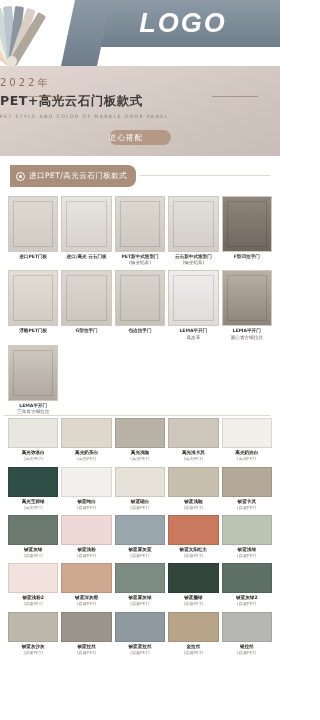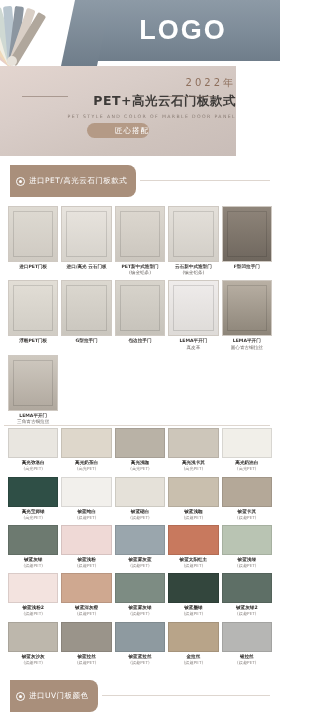--- a/index.html
+++ b/index.html
@@ -27,25 +27,26 @@
   }
   .fan {
     position: absolute;
     left: 0; top: 0;
     width: 108px; height: 66px;
     overflow: hidden;
   }
   .logo-band {
     position: absolute;
     left: 86px; top: 0;
-    width: 194px; height: 61px;
+    width: 194px; height: 47px;
     background: linear-gradient(180deg,#8d9aa6 0%, #7d8b98 55%, #6f7d8a 100%);
     display: flex;
     align-items: center;
     justify-content: center;
+    font-style: italic;
   }
   .logo-band:before{
     content:"";
     position:absolute;
     left:-18px; top:0;
     width:36px; height:66px;
     background: linear-gradient(180deg,#8d9aa6 0%, #6f7d8a 100%);
     transform: skewX(-12deg);
   }
   .logo-text {
@@ -53,25 +54,25 @@
     color: #ffffff;
     font-size: 27px;
     font-weight: bold;
     letter-spacing: 2px;
     font-family: "Liberation Sans", sans-serif;
   }
 
   
   .hero {
     position: relative;
-    width: 236px;
+    width: 280px;
     height: 90px;
     background: linear-gradient(160deg,#e3d5cf 0%, #d9cdc8 35%, #cfc3bd 70%, #c9bdb8 100%);
     overflow: hidden;
-    text-align: right;
+    text-align: left;
   }
   .hero-year {
     margin-top: 10px;
     font-size: 10px;
     color: #8e6f5c;
     letter-spacing: 3px;
   }
   .hero-title {
     margin-top: 3px;
     font-size: 12.5px;
@@ -79,21 +80,21 @@
     color: #3d3a38;
     letter-spacing: 0.5px;
   }
   .hero-sub {
     margin-top: 4px;
     font-size: 4.6px;
     color: #8a7d75;
     letter-spacing: 1.4px;
   }
   .hero-badge {
-    margin: 4px auto 0;
+    margin: 11px auto 0;
     width: 62px;
     height: 15px;
     border-radius: 8px;
     background: #b49a86;
     color: #ffffff;
     font-size: 7.5px;
     line-height: 15px;
     letter-spacing: 1px;
   }
   .hero-line {
@@ -104,21 +105,21 @@
     background: rgba(120,100,88,.5);
   }
   .hero-line.l { left: 22px; }
   .hero-line.r { right: 22px; }
 
   
   .sec-title {
     margin: 9px 0 7px 10px;
     display: inline-flex;
     align-items: center;
-    height: 32px;
+    height: 22px;
     padding: 0 9px 0 6px;
     border-radius: 0 8px 8px 0;
     background: #a98f7b;
     color: #fff;
     font-size: 7.5px;
     letter-spacing: .5px;
     justify-content: flex-end;
   }
   .sec-title .tag-ico {
     display: inline-block;
@@ -434,21 +435,14 @@
         <div class="color-name">金拉丝</div>
         <div class="color-type">(娱趣PET)</div>
       </div>
       <div class="color-cell">
         <div class="color-swatch" style="background: rgb(182, 182, 180);"></div>
         <div class="color-name">银拉丝</div>
         <div class="color-type">(娱趣PET)</div>
       </div>
     </div>
 
-  <div class="sec-row">
-    <div class="sec-title">
-      <span class="tag-ico"></span>
-      <span>进口UV门板颜色</span>
-    </div>
-    <div class="sec-rule"></div>
-  </div>
   <div class="bottom-spacer"></div>
 </div>
 
 </body></html>

